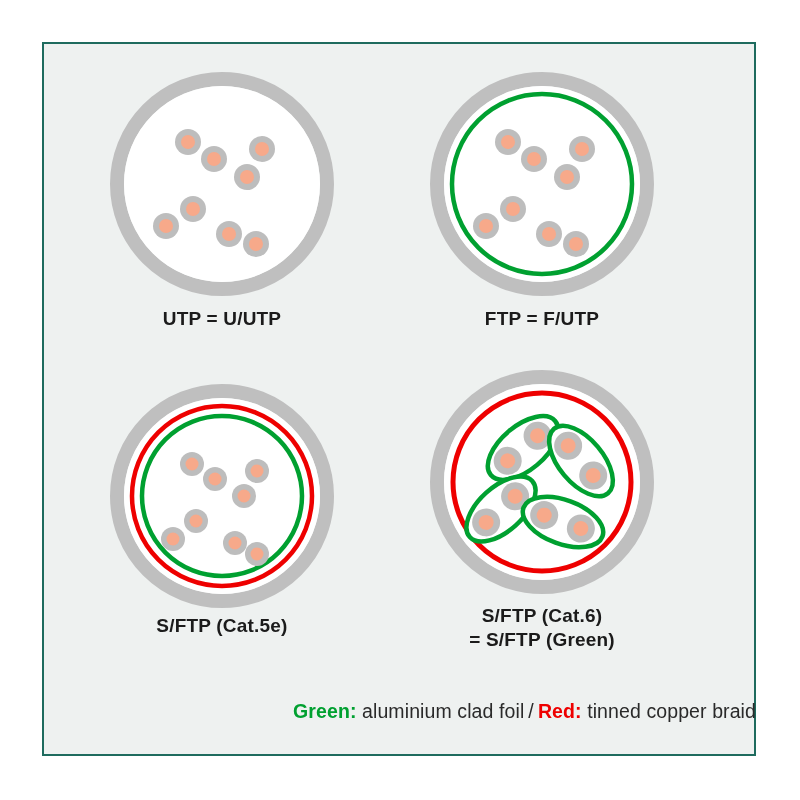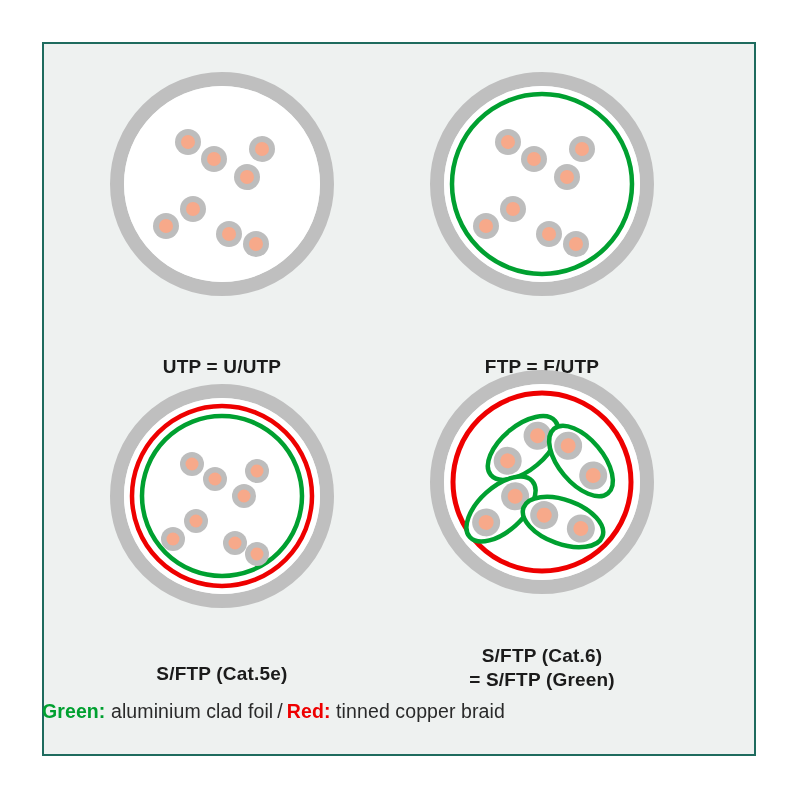--- a/index.html
+++ b/index.html
@@ -42,28 +42,27 @@
   .cable-label {
     position: absolute;
     left: 0;
     width: 300px;
     text-align: center;
     font-size: 19px;
     font-weight: bold;
     color: #1b1b1b;
     line-height: 1.26;
     letter-spacing: 0.2px;
-    margin-top: 48px;
   }
   #legend {
     position: absolute;
     left: 42px;
     top: 700px;
     width: 714px;
-    text-align: left;
+    text-align: right;
     font-size: 19.5px;
     color: #2a2a2a;
     letter-spacing: 0.1px;
   }
   #legend .kw-green { color: #00a030; font-weight: bold; }
   #legend .kw-red { color: #ee0000; font-weight: bold; }
   #legend .sep { padding: 0 4px; }
 </style>
 </head>
 <body>
@@ -253,21 +252,21 @@
           <g>
               <circle cx="151" cy="160" r="14" fill="#bdbdbd"></circle>
               <circle cx="151" cy="160" r="7.5" fill="#f7a98a"></circle>
             </g>
           <g>
               <circle cx="190" cy="160" r="14" fill="#bdbdbd"></circle>
               <circle cx="190" cy="160" r="7.5" fill="#f7a98a"></circle>
             </g>
         </g>
       </svg>
-      <div class="cable-label" style="top:234px;">
+      <div class="cable-label" style="top:242px;">
         <div>S/FTP (Cat.6)</div>
         <div>= S/FTP (Green)</div>
       </div>
     </div>
 
   </div>
 
   <div id="legend">
     <span class="kw-green">Green:</span><span>&nbsp;</span><span>aluminium clad foil</span><span class="sep">/</span><span class="kw-red">Red:</span><span>&nbsp;</span><span>tinned copper braid</span>
   </div>

